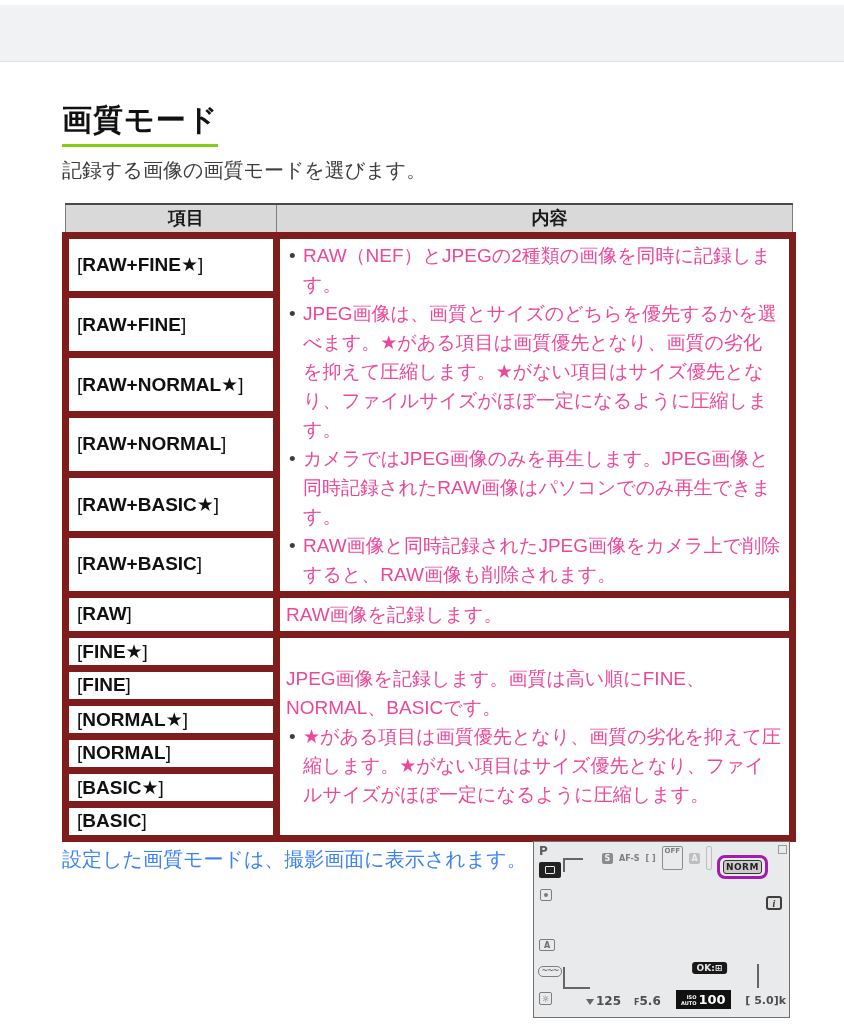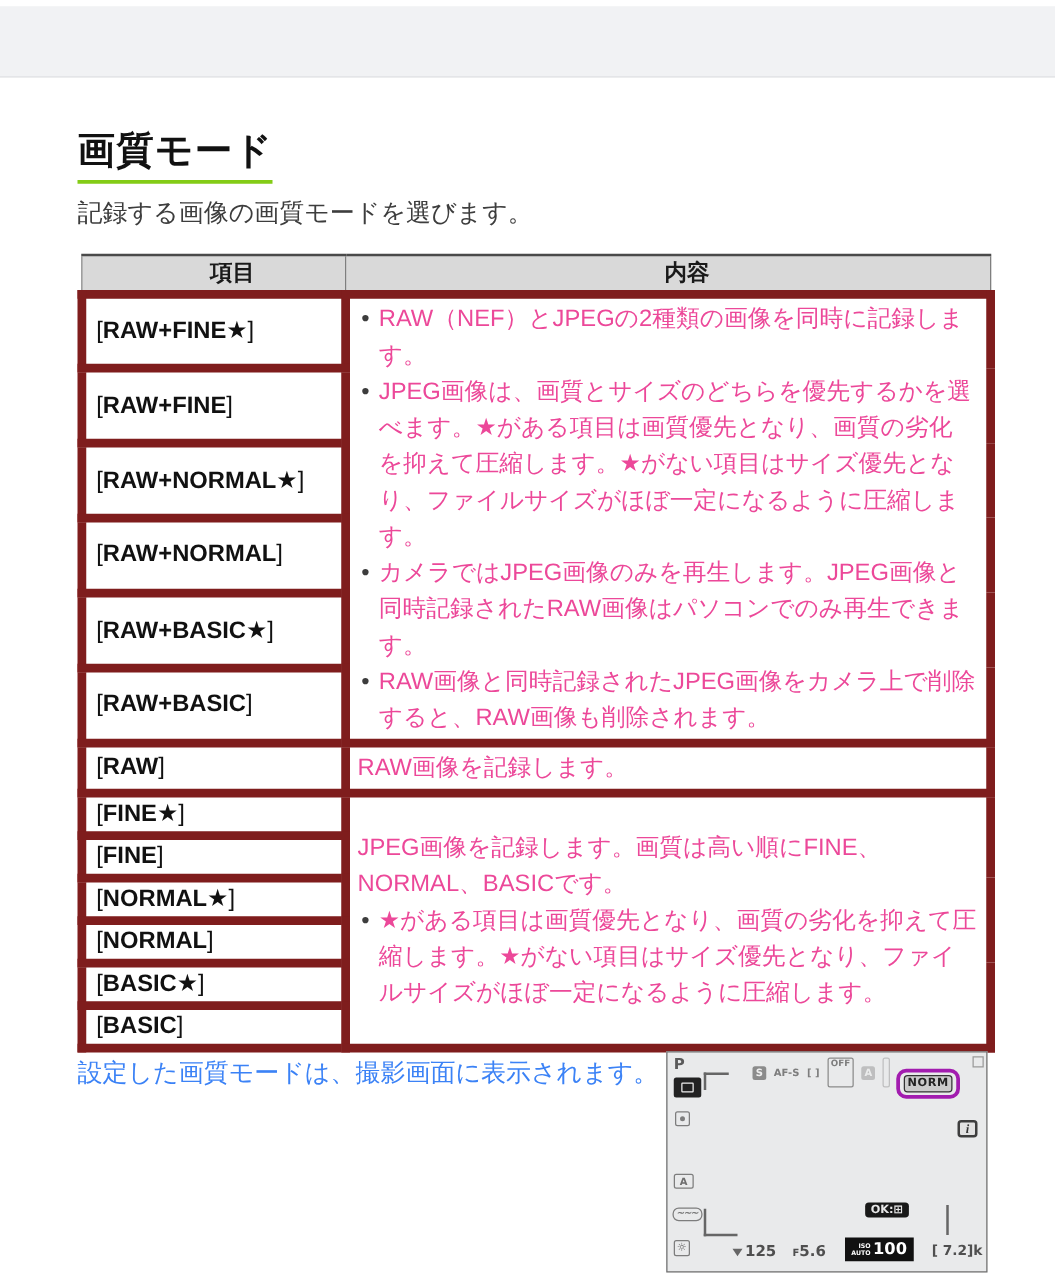--- a/index.html
+++ b/index.html
@@ -187,15 +187,15 @@
   <div class="cam-abs cam-bottom">
     <span class="shutter">125</span>
     <span class="aperture"><span class="f">F</span><span>5.6</span></span>
     <span class="iso-badge">
       <span class="iso-col">
           <span>ISO</span>
           <span>AUTO</span>
         </span>
       <span class="iso-val">100</span>
     </span>
-    <span class="frames">[ 7.2]k</span>
+    <span class="frames">[ 5.0]k</span>
   </div>
 </div>
 
 </body></html>

